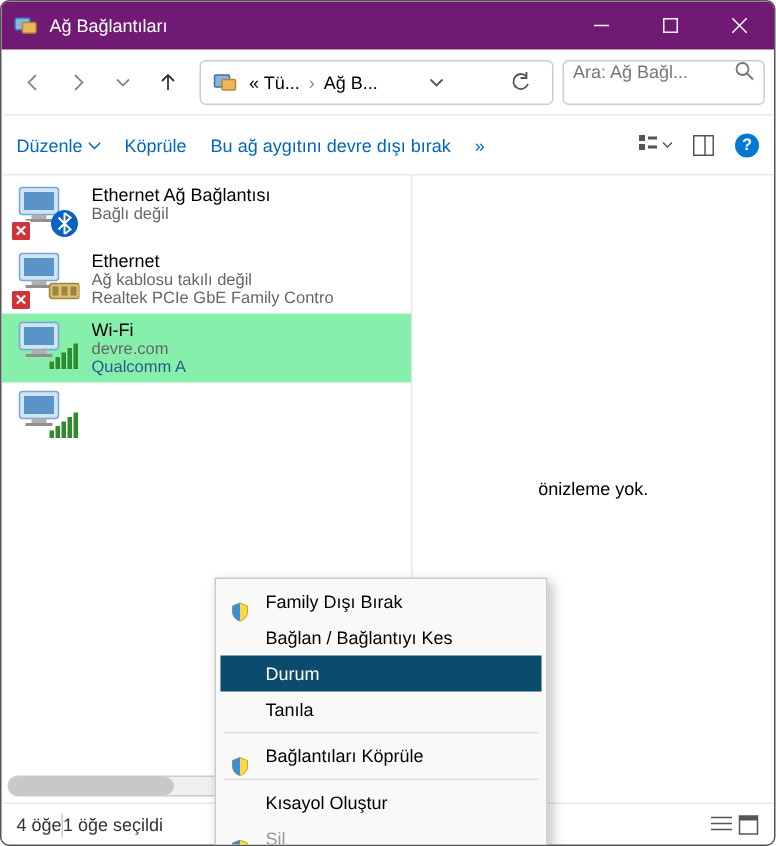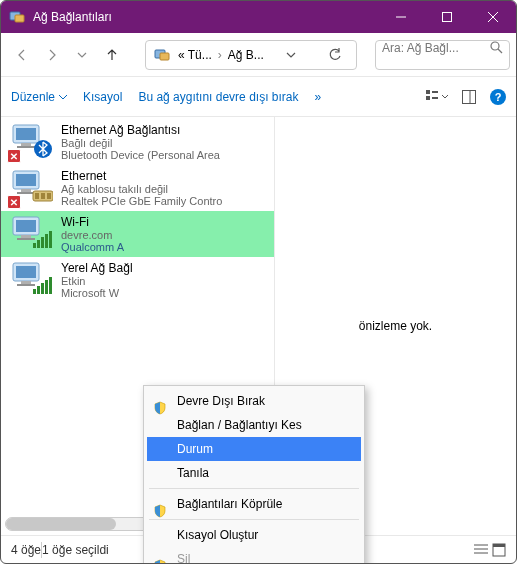--- a/index.html
+++ b/index.html
@@ -5,21 +5,21 @@
 *{box-sizing:border-box;margin:0;padding:0;font-family:'Segoe UI',Arial,sans-serif;font-size:12px;-webkit-font-smoothing:antialiased}
 body{background:#fff;width:517px;height:564px;overflow:hidden;border:1px solid #555;border-radius:6px}
 .titlebar{height:32px;background:#701a75;display:flex;align-items:center;padding-left:8px;color:#fff}
 .titlebar .icon{width:16px;height:16px;margin-right:8px}
 .titlebar .title{flex:1;font-size:12px}
 .titlebar .winbtns{display:flex;height:100%}
 .titlebar .winbtn{width:46px;display:flex;align-items:center;justify-content:center;cursor:default}
 .navbar{height:44px;display:flex;align-items:center;padding:0 6px;border-bottom:1px solid #e8e8e8}
 .navbar .navbtn{width:30px;height:30px;display:flex;align-items:center;justify-content:center;color:#888}
 .navbar .navbtn.enabled{color:#333}
-.addrbox{flex:1;height:30px;border:1px solid #ccc;border-radius:4px;display:flex;align-items:center;margin:0 18px;padding:0 4px}
+.addrbox{flex:1;height:30px;border:1px solid #ccc;border-radius:4px;display:flex;align-items:center;margin:0 6px;padding:0 4px}
 .addrbox .segicon{width:16px;height:16px;margin:0 4px}
 .addrbox .seg{padding:0 4px}
 .addrbox .sep{color:#888;padding:0 2px}
 .addrbox .refresh{margin-left:auto;width:24px;text-align:center;color:#555}
 .searchbox{width:135px;height:30px;border:1px solid #ccc;border-radius:4px;display:flex;padding:0 6px;color:#777}
 .searchbox span{flex:1;overflow:hidden;white-space:nowrap}
 .toolbar{height:40px;display:flex;align-items:center;padding:0 10px;border-bottom:1px solid #e8e8e8;gap:16px}
 .toolbar .tbtn{color:#0067c0;display:flex;align-items:center;gap:4px}
 .toolbar .right{margin-left:auto;display:flex;align-items:center;gap:14px}
 .toolbar .viewicon,.toolbar .moreicon{color:#555}
@@ -31,21 +31,21 @@
 .item .biconwrap{width:44px;position:relative;flex-shrink:0}
 .item .info{overflow:hidden}
 .item .name{font-size:12px;color:#000;white-space:nowrap}
 .item .status{font-size:11px;color:#666;white-space:nowrap}
 .item .device{font-size:11px;color:#666;white-space:nowrap}
 .item.selected .device{color:#2b5a8c}
 .redx{position:absolute;left:-2px;bottom:-2px;width:14px;height:14px;background:#d13438;border:1px solid #fff;border-radius:2px;display:flex;align-items:center;justify-content:center;color:#fff;font-size:10px;font-weight:bold}
 .rightcol{flex:1;display:flex;align-items:center;justify-content:center;color:#000000;font-size:12px}
 .ctxmenu{position:absolute;left:142px;top:268px;width:222px;background:#f9f9f9;border:1px solid #ccc;box-shadow:3px 3px 8px rgba(0,0,0,0.25);padding:3px;z-index:100}
 .ctxmenu .mitem{height:24px;display:flex;align-items:center;padding-left:30px;position:relative;font-size:12px}
-.ctxmenu .mitem.hovered{background:#3b82f6;color:#fff}
+.ctxmenu .mitem.hovered{background:#0c4a6e;color:#fff}
 .ctxmenu .mitem.disabled{color:#999}
 .ctxmenu .msep{height:1px;background:#ddd;margin:3px 2px}
 .ctxmenu .shield{position:absolute;left:6px;width:14px;height:14px}
 .statusbar{height:28px;display:flex;align-items:center;padding:0 10px;border-top:1px solid #e8e8e8;font-size:12px;color:#333}
 .statusbar .sep{width:1px;height:16px;background:#ccc}
 .statusbar .viewbtns{margin-left:auto;display:flex;gap:4px}
 .scrollhint{position:absolute;left:0;bottom:0;width:180px;height:14px;background:#f0f0f0;border:1px solid #ccc;border-radius:7px;margin:4px}
 .scrollhint .thumb{width:110px;height:100%;background:#c8c8c8;border-radius:7px}
 svg{display:block}
 </style>
@@ -133,21 +133,21 @@
 </div>
 
 <div class="toolbar">
   <div class="tbtn">
       <span>Düzenle</span>
       <svg width="8" height="8" viewBox="0 0 8 8">
         <path d="M0 2 L4 6 L8 2" fill="none" stroke="currentColor" stroke-width="1"></path>
       </svg>
     </div>
   <div class="tbtn">
-      <span>Kısayol</span>
+      <span>Köprüle</span>
     </div>
   <div class="tbtn">
       <span>Bu ağ aygıtını devre dışı bırak</span>
     </div>
   <div class="tbtn">»</div>
   <div class="right">
     <div class="viewicon">
         <svg width="22" height="14" viewBox="0 0 22 14">
           <rect x="0" y="0" width="4" height="4" fill="currentColor"></rect>
           <rect x="0" y="6" width="4" height="4" fill="currentColor"></rect>
@@ -176,21 +176,20 @@
             <rect x="12" y="20" width="10" height="3" fill="#b0b0b0"></rect>
             <rect x="8" y="23" width="18" height="2" fill="#909090"></rect>
             <circle cx="34" cy="26" r="9" fill="#0a63c2"></circle>
             <path d="M34 19 L34 33 M30 22 L38 30 L34 33 M30 30 L38 22 L34 19" stroke="#fff" stroke-width="1.3" fill="none"></path>
           </svg>
           <div class="redx">✕</div>
         </div>
         <div class="info">
           <div class="name">Ethernet Ağ Bağlantısı</div>
           <div class="status">Bağlı değil</div>
-          <div class="device">Bluetooth Device (Personal Area</div>
         </div>
       </div>
       <div class="item">
         <div class="biconwrap">
           <svg width="44" height="36" viewBox="0 0 44 36">
             <rect x="4" y="2" width="26" height="18" rx="2" fill="#cfe4f7" stroke="#7aa5cc"></rect>
             <rect x="7" y="5" width="20" height="12" fill="#5a93c8"></rect>
             <rect x="12" y="20" width="10" height="3" fill="#b0b0b0"></rect>
             <rect x="8" y="23" width="18" height="2" fill="#909090"></rect>
             <rect x="24" y="22" width="20" height="10" rx="2" fill="#d8c078" stroke="#a0843a"></rect>
@@ -233,42 +232,37 @@
             <rect x="7" y="5" width="20" height="12" fill="#5a93c8"></rect>
             <rect x="12" y="20" width="10" height="3" fill="#b0b0b0"></rect>
             <rect x="8" y="23" width="18" height="2" fill="#909090"></rect>
             <rect x="24" y="28" width="3" height="5" fill="#2e8b2e"></rect>
             <rect x="28" y="25" width="3" height="8" fill="#2e8b2e"></rect>
             <rect x="32" y="22" width="3" height="11" fill="#2e8b2e"></rect>
             <rect x="36" y="19" width="3" height="14" fill="#2e8b2e"></rect>
             <rect x="40" y="16" width="3" height="17" fill="#2e8b2e"></rect>
           </svg>
         </div>
-        <div class="info">
-          <div class="name">Yerel Ağ Bağl</div>
-          <div class="status">Etkin</div>
-          <div class="device">Microsoft W</div>
-        </div>
       </div>
     </div>
   <div class="rightcol">
       <span>önizleme yok.</span>
     </div>
   <div class="scrollhint">
       <div class="thumb"></div>
     </div>
   <div class="ctxmenu" id="ctxmenu">
       <div class="mitem">
         <span>
           <svg class="shield" width="14" height="14" viewBox="0 0 14 14">
             <path d="M7 1 L12 3 L12 7 C12 10 9.5 12.5 7 13 C4.5 12.5 2 10 2 7 L2 3 Z" fill="#ffd54a" stroke="#c79a00" stroke-width="0.6"></path>
             <path d="M7 1 L7 13 C4.5 12.5 2 10 2 7 L2 3 Z" fill="#3a8fd6"></path>
           </svg>
         </span>
-        <span>Devre Dışı Bırak</span>
+        <span>Family Dışı Bırak</span>
       </div>
       <div class="mitem">
         <span>Bağlan / Bağlantıyı Kes</span>
       </div>
       <div class="mitem hovered">
         <span>Durum</span>
       </div>
       <div class="mitem">
         <span>Tanıla</span>
       </div>

